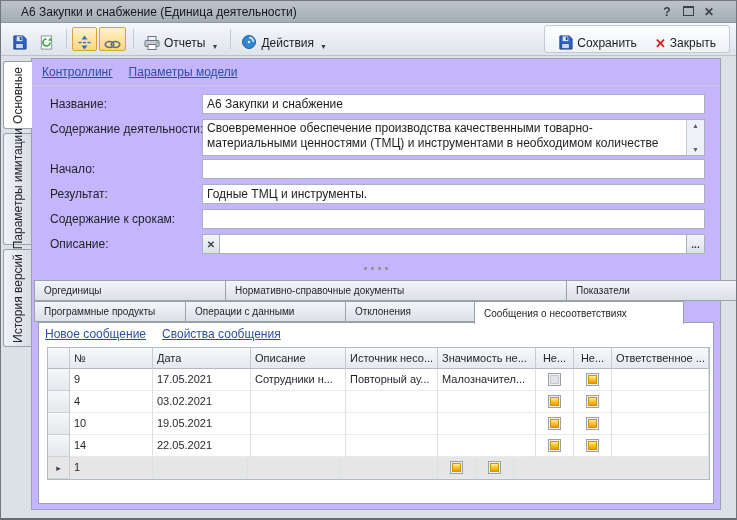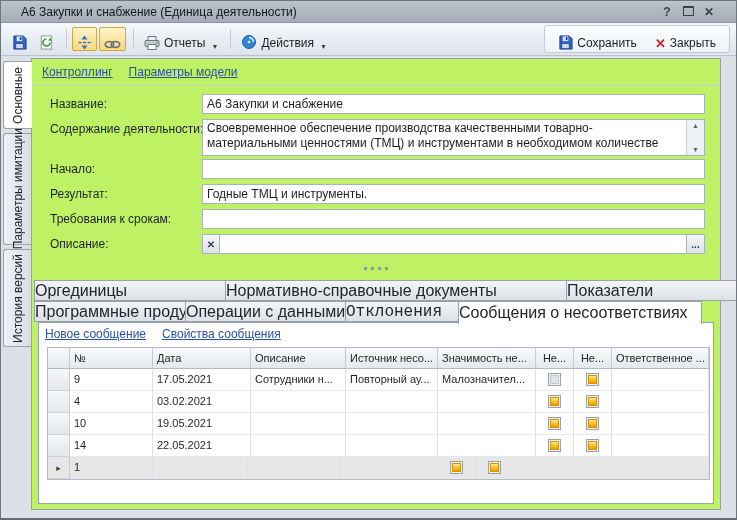--- a/index.html
+++ b/index.html
@@ -32,21 +32,21 @@
   .side-tab{position:absolute;left:2px;width:28px;box-sizing:border-box;
     border:1px solid #99a1ab;border-right:none;border-radius:3px 0 0 3px;
     background:linear-gradient(90deg,#eff2f6,#d8dde4);display:flex;align-items:center;justify-content:center;}
   .side-tab span{writing-mode:vertical-rl;transform:rotate(180deg);font-size:12px;white-space:nowrap;color:#23262a;}
   .side-tab.active{background:#fff;width:29px;z-index:6;}
   .st1{top:60px;height:68px;}
   .st2{top:132px;height:112px;}
   .st3{top:248px;height:98px;}
   
   .panel{position:absolute;left:30px;top:57px;width:690px;height:452px;box-sizing:border-box;
-    background:#bef264;border:1px solid #99a1ab;}
+    background:#c4b5fd;border:1px solid #99a1ab;}
   .links-row{position:absolute;left:0;top:0;width:100%;height:27px;box-sizing:border-box;
     border-bottom:1px solid #c6ccd4;display:flex;gap:16px;align-items:center;padding-left:10px;}
   .link{color:#2b4fa3;text-decoration:underline;white-space:nowrap;cursor:pointer;}
   .flabel{position:absolute;left:18px;width:155px;white-space:nowrap;color:#1e2126;}
   .finput{position:absolute;left:170px;width:503px;height:20px;box-sizing:border-box;
     border:1px solid #a9b3bd;background:#fff;padding:1px 4px;
     font:12px "Liberation Sans",sans-serif;color:#1c1e21;}
   .tawrap{position:absolute;left:170px;top:60px;width:503px;height:37px;box-sizing:border-box;
     border:1px solid #a9b3bd;background:#fff;display:flex;}
   .tawrap textarea{flex:1;border:none;outline:none;resize:none;overflow:hidden;margin:0;
@@ -55,25 +55,25 @@
   .sarrow{height:11px;display:flex;align-items:center;justify-content:center;font-size:7px;color:#5a6471;}
   .minibtn{position:absolute;box-sizing:border-box;height:20px;border:1px solid #a9b3bd;
     background:linear-gradient(#f4f6f8,#dde2e8);display:flex;align-items:center;justify-content:center;
     font-size:10px;color:#3a4049;font-weight:bold;}
   .splitter{position:absolute;left:0;top:205px;width:100%;height:8px;display:flex;justify-content:center;gap:4px;}
   .sdot{width:3px;height:3px;background:#8f97a1;margin-top:3px;}
   
   .tabrow{position:absolute;left:2px;display:flex;height:21px;}
   .tr1{top:221px;} .tr2{top:242px;}
   .btab{box-sizing:border-box;border:1px solid #99a1ab;margin-left:-1px;
-    background:linear-gradient(#f3f5f8,#dce1e7);display:flex;align-items:center;
-    font-size:16px;white-space:nowrap;overflow:hidden;color:#23262a;}
+    background:linear-gradient(#f3f5f8,#dce1e7);display:flex;align-items:center;padding-left:9px;
+    font-size:10px;white-space:nowrap;overflow:hidden;color:#23262a;}
   .btab:first-child{margin-left:0;}
   .tr1 .btab:nth-child(1){width:192px;} .tr1 .btab:nth-child(2){width:342px;} .tr1 .btab:nth-child(3){width:174px;}
-  .tr2 .btab:nth-child(1){width:152px;} .tr2 .btab:nth-child(2){width:161px;} .tr2 .btab:nth-child(3){width:114px;font-family:Liberation Mono, monospace;} .tr2 .btab:nth-child(4){width:244px;}
+  .tr2 .btab:nth-child(1){width:152px;} .tr2 .btab:nth-child(2){width:161px;} .tr2 .btab:nth-child(3){width:130px;} .tr2 .btab:nth-child(4){width:210px;}
   .btab.active{background:#fff;height:23px;border-bottom:none;z-index:5;}
   .tabpage{position:absolute;left:6px;top:263px;width:676px;height:182px;box-sizing:border-box;
     background:#fff;border:1px solid #99a1ab;}
   .pagelinks{position:absolute;left:6px;top:4px;display:flex;gap:16px;}
   
   .grid{position:absolute;left:8px;top:24px;width:661px;border:1px solid #b3bac3;box-sizing:content-box;background:#fff;}
   .grow{display:flex;height:22px;}
   .grow.head{height:21px;}
   .gcell{box-sizing:border-box;border-right:1px solid #dde1e6;border-bottom:1px solid #e7eaee;
     padding:4px 4px 0;font-size:11px;white-space:nowrap;overflow:hidden;color:#1e2126;}
@@ -203,21 +203,21 @@
         <span class="sarrow">▼</span>
       </div>
     </div>
 
     <span class="flabel" style="top:103px">Начало:</span>
     <input class="finput" style="top: 100px;" value="">
 
     <span class="flabel" style="top:128px">Результат:</span>
     <input class="finput" style="top: 125px;" value="Годные ТМЦ и инструменты.">
 
-    <span class="flabel" style="top:153px">Требования к срокам:</span>
+    <span class="flabel" style="top:153px">Содержание к срокам:</span>
     <input class="finput" style="top: 150px;" value="">
 
     <span class="flabel" style="top:178px">Описание:</span>
     <div class="minibtn" style="left:170px;top:175px;width:18px">✕</div>
     <input class="finput" style="left: 187px; top: 175px; width: 468px;" value="">
     <div class="minibtn" style="left:654px;top:175px;width:19px">...</div>
 
     <div class="splitter">
       <span class="sdot"></span>
       <span class="sdot"></span>

